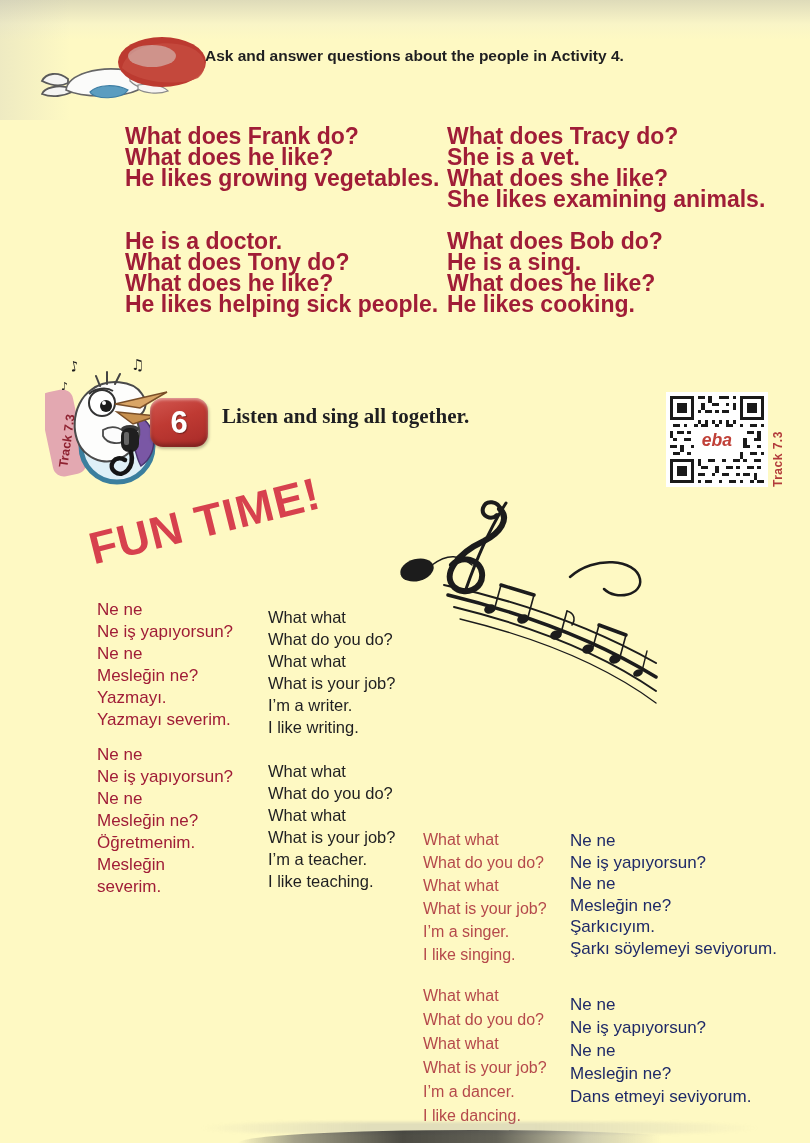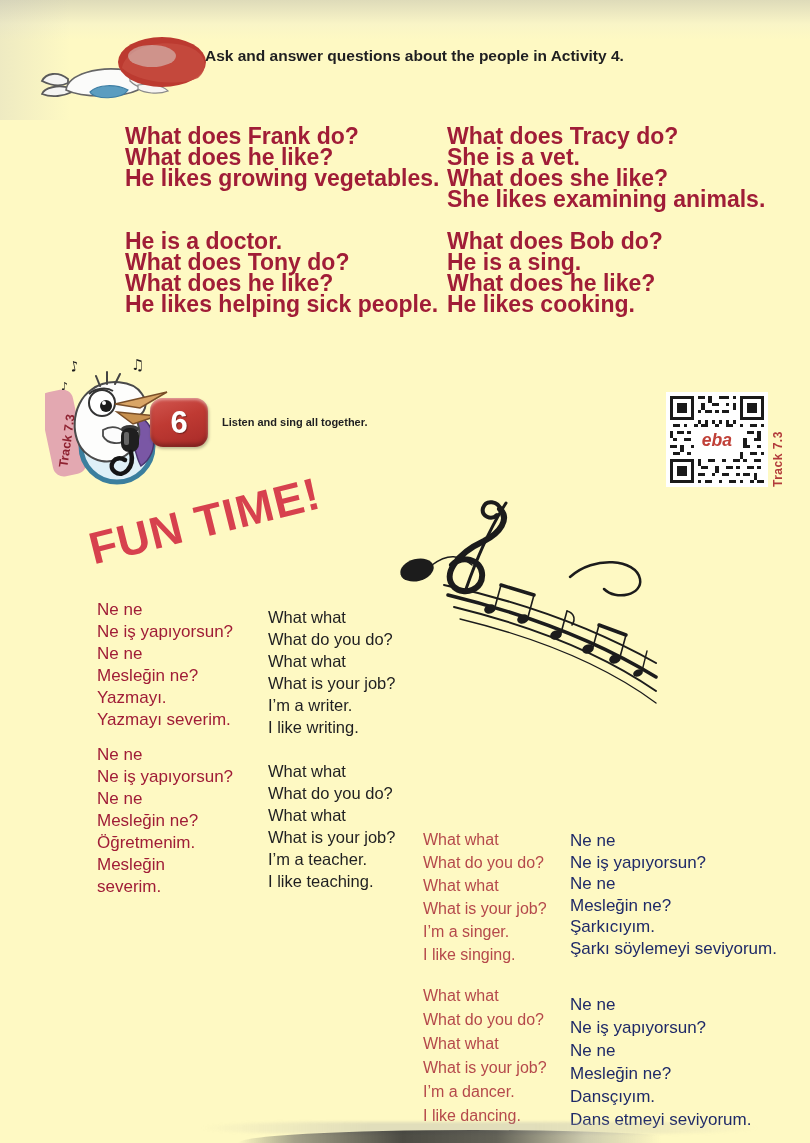--- a/index.html
+++ b/index.html
@@ -18,21 +18,21 @@
   .top-shade{
     position:absolute;left:0;top:0;width:810px;height:40px;
     background:linear-gradient(to bottom, rgba(170,170,170,.38), rgba(220,220,220,.15) 60%, rgba(255,255,255,0));
   }
   .top-shade-left{
     position:absolute;left:0;top:0;width:70px;height:120px;
     background:linear-gradient(to right, rgba(190,190,190,.25), rgba(255,255,255,0));
   }
   .instr{position:absolute;color:var(--ink);font-weight:700;white-space:nowrap;}
   .instr5{left:205px;top:47px;font-size:15.5px;}
-  .instr6{left:222px;top:416px;font-size:11px;}
+  .instr6{left:222px;top:404px;font-size:21px;font-family:Liberation Serif, serif;}
   .dlg{position:absolute;color:var(--dred);font-weight:700;font-size:23px;line-height:21px;white-space:nowrap;}
   .d0{left:125px;top:126px}.d1{left:447px;top:126px}.d2{left:125px;top:231px}.d3{left:447px;top:231px}
   .stork-rest{position:absolute;left:38px;top:33px;width:172px;height:72px;}
   .stork-sing{position:absolute;left:45px;top:356px;width:127px;height:132px;}
   .badge6{
     position:absolute;left:150px;top:398px;width:58px;height:49px;border-radius:13px;
     background:linear-gradient(160deg,#d25750 0%,#bf3a33 45%,#a72a28 100%);
     box-shadow:inset 0 2px 3px rgba(255,255,255,.45), inset 0 -3px 4px rgba(0,0,0,.28), 1px 2px 3px rgba(0,0,0,.25);
     color:#fff;font-weight:700;font-size:31px;display:flex;align-items:center;justify-content:center;
     text-shadow:1px 1px 1px rgba(0,0,0,.35);
@@ -277,19 +277,18 @@
       <div>What what</div>
       <div>What is your job?</div>
       <div>I’m a dancer.</div>
       <div>I like dancing.</div>
     </div>
   <div class="blk tr4">
       <div>Ne ne</div>
       <div>Ne iş yapıyorsun?</div>
       <div>Ne ne</div>
       <div>Mesleğin ne?</div>
-      <div>Dansçıyım.</div>
       <div>Dans etmeyi seviyorum.</div>
     </div>
 
   <div class="bottom-shadow-soft"></div>
   <div class="bottom-shadow"></div>
 </div>
 
 </body></html>

